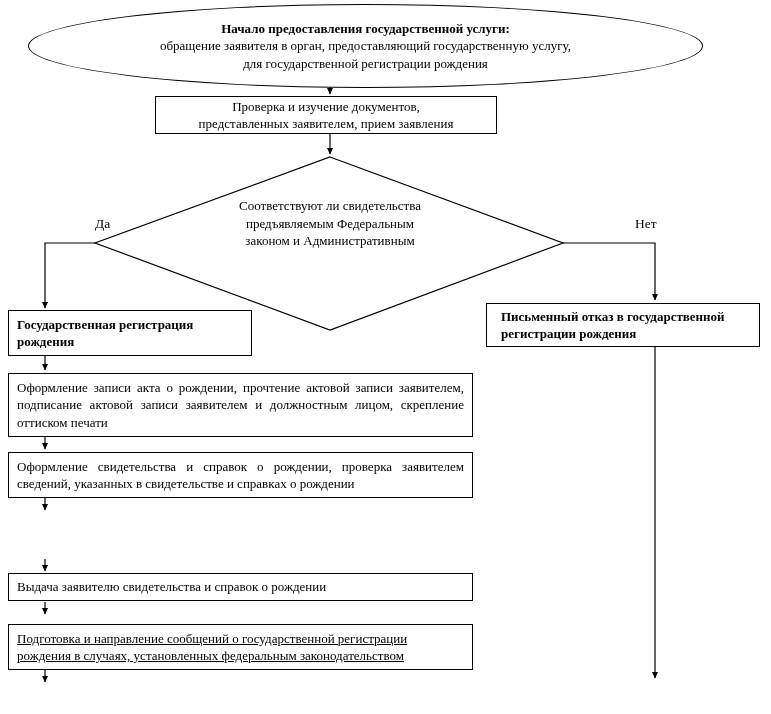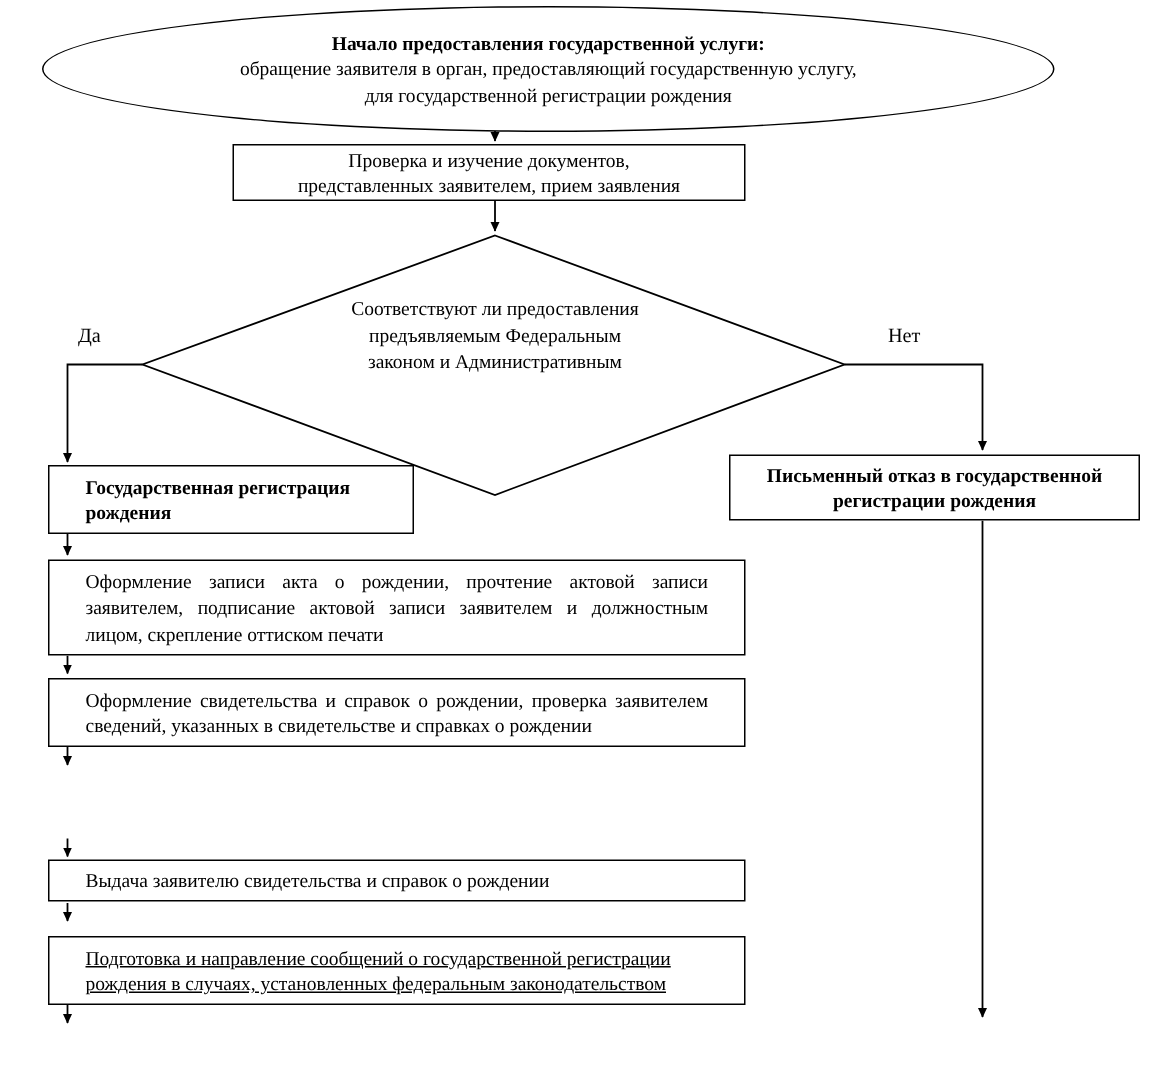--- a/index.html
+++ b/index.html
@@ -37,44 +37,44 @@
     flex-direction: column;
     align-items: center;
     justify-content: center;
     text-align: center;
   }
   .rect-center {
     display: flex;
     flex-direction: column;
     align-items: center;
     justify-content: center;
-    text-align: center;
+    text-align: left;
   }
   .rect-left {
     display: flex;
     flex-direction: column;
     justify-content: center;
     text-align: left;
-    padding: 3px 24px;
-    margin-left: 24px;
+    padding: 3px 8px;
   }
   .justified { text-align: justify; }
   .bold { font-weight: bold; }
   .decision-text {
     position: absolute;
     z-index: 2;
     text-align: center;
     font-size: 13px;
     line-height: 1.35;
     background: transparent;
   }
   .branch-label {
     position: absolute;
     z-index: 2;
     font-size: 13.5px;
+    margin-left: 43px;
   }
 </style>
 </head>
 <body>
 
 <div id="canvas">
 
   <svg id="connectors" viewBox="0 0 771 714" xmlns="http://www.w3.org/2000/svg">
     <defs>
       <marker id="arrow" markerWidth="8" markerHeight="8" refX="6" refY="3" orient="auto" markerUnits="userSpaceOnUse">
@@ -104,21 +104,21 @@
     <div>обращение заявителя в орган, предоставляющий государственную услугу,</div>
     <div>для государственной регистрации рождения</div>
   </div>
 
   <div class="node rect-center" style="left:155px; top:96px; width:342px; height:38px;">
     <div>Проверка и изучение документов,</div>
     <div>представленных заявителем, прием заявления</div>
   </div>
 
   <div class="decision-text" style="left:208px; top:197px; width:244px;">
-    <div>Соответствуют ли предоставления</div>
+    <div>Соответствуют ли свидетельства</div>
     <div>предъявляемым Федеральным</div>
     <div>законом и Административным</div>
   </div>
 
   <div class="branch-label" style="left:52px; top:216px;">Да</div>
   <div class="branch-label" style="left:592px; top:216px;">Нет</div>
 
   <div class="node rect-left bold" style="left:8px; top:310px; width:244px; height:46px;">Государственная регистрация рождения</div>
 
   <div class="node rect-center bold" style="left:486px; top:303px; width:274px; height:44px; padding:0 14px;">Письменный отказ в государственной регистрации рождения</div>

